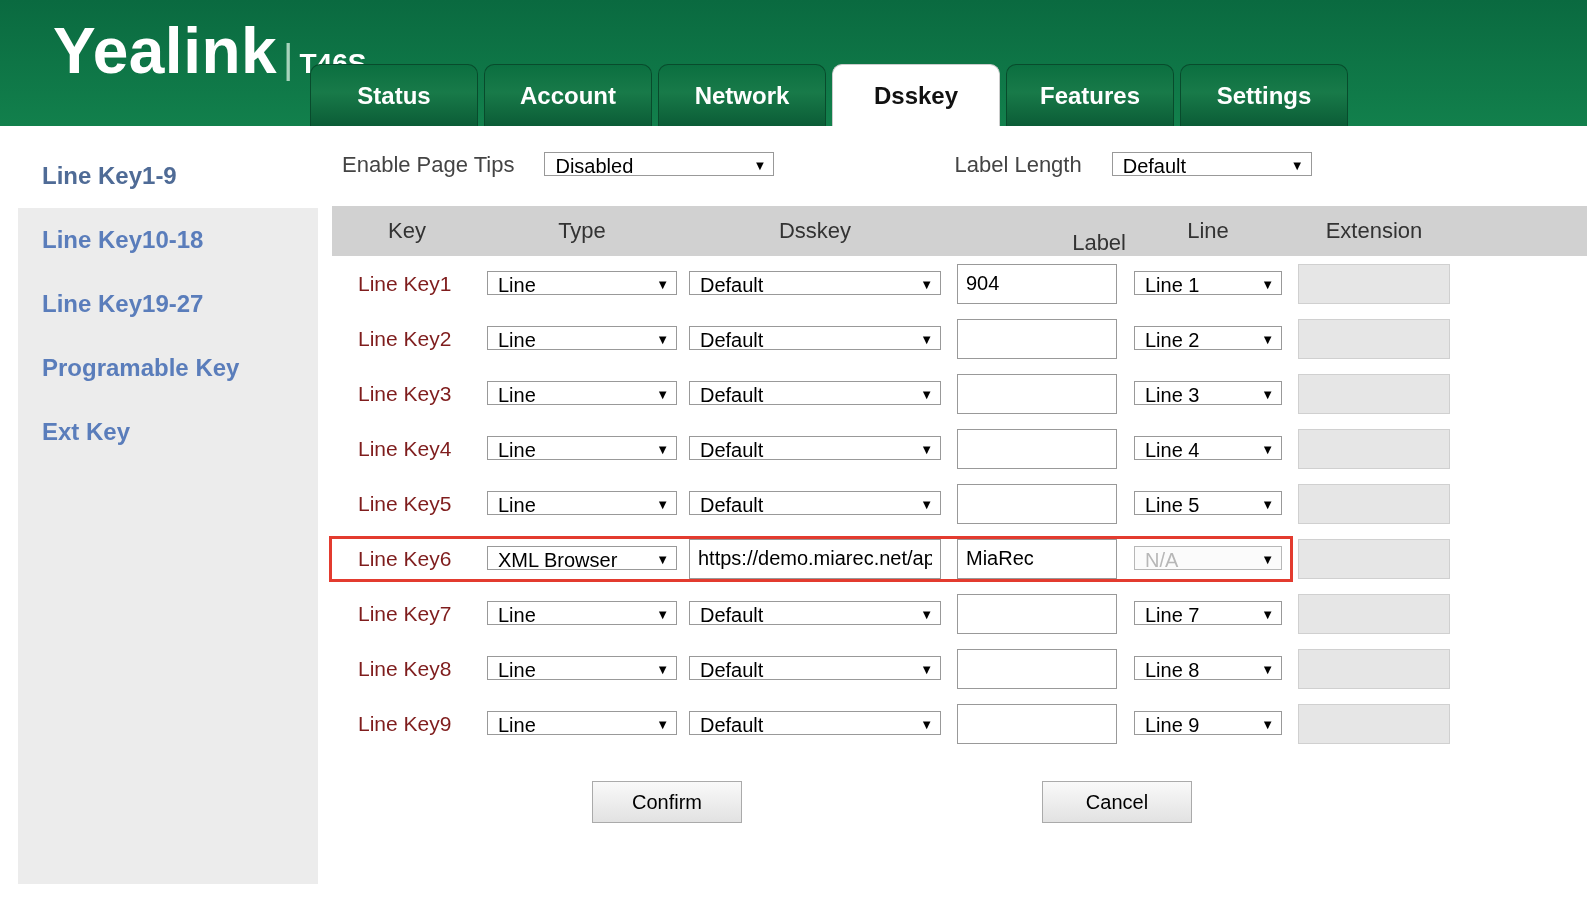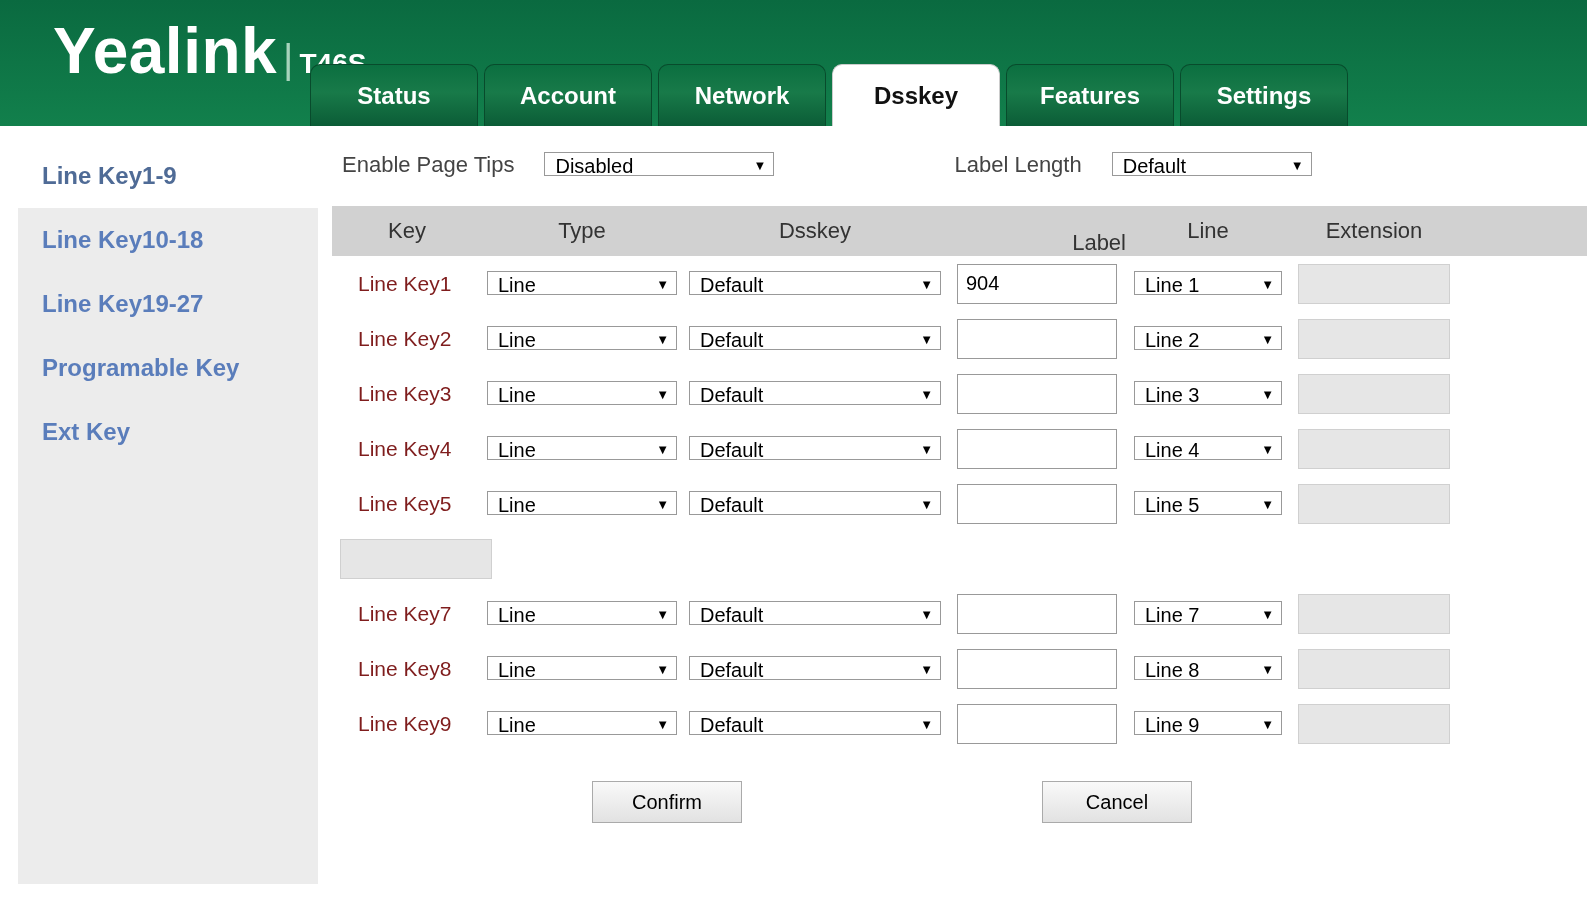--- a/index.html
+++ b/index.html
@@ -204,20 +204,35 @@
             </div>
             <div class="cell-line sel-line">
               <span class="select-wrap"><select class="select"><option>Line 5</option></select></span>
             </div>
           </div>
           <div class="cell-ext">
             <div class="ext-box"></div>
           </div>
         </div>
         <div class="row highlight">
+          <div class="row-inner">
+            <div class="keylbl">Line Key6</div>
+            <div class="cell-type sel-type">
+              <span class="select-wrap"><select class="select"><option>XML Browser</option></select></span>
+            </div>
+            <div class="cell-value sel-value">
+              <input class="txt value" value="https://demo.miarec.net/ap" style="">
+            </div>
+            <div class="cell-label">
+              <input class="txt label" value="MiaRec" style="">
+            </div>
+            <div class="cell-line sel-line">
+              <span class="select-wrap"><select class="select disabled" disabled=""><option>N/A</option></select></span>
+            </div>
+          </div>
           <div class="cell-ext">
             <div class="ext-box"></div>
           </div>
         </div>
         <div class="row">
           <div class="row-inner">
             <div class="keylbl">Line Key7</div>
             <div class="cell-type sel-type">
               <span class="select-wrap"><select class="select"><option>Line</option></select></span>
             </div>

